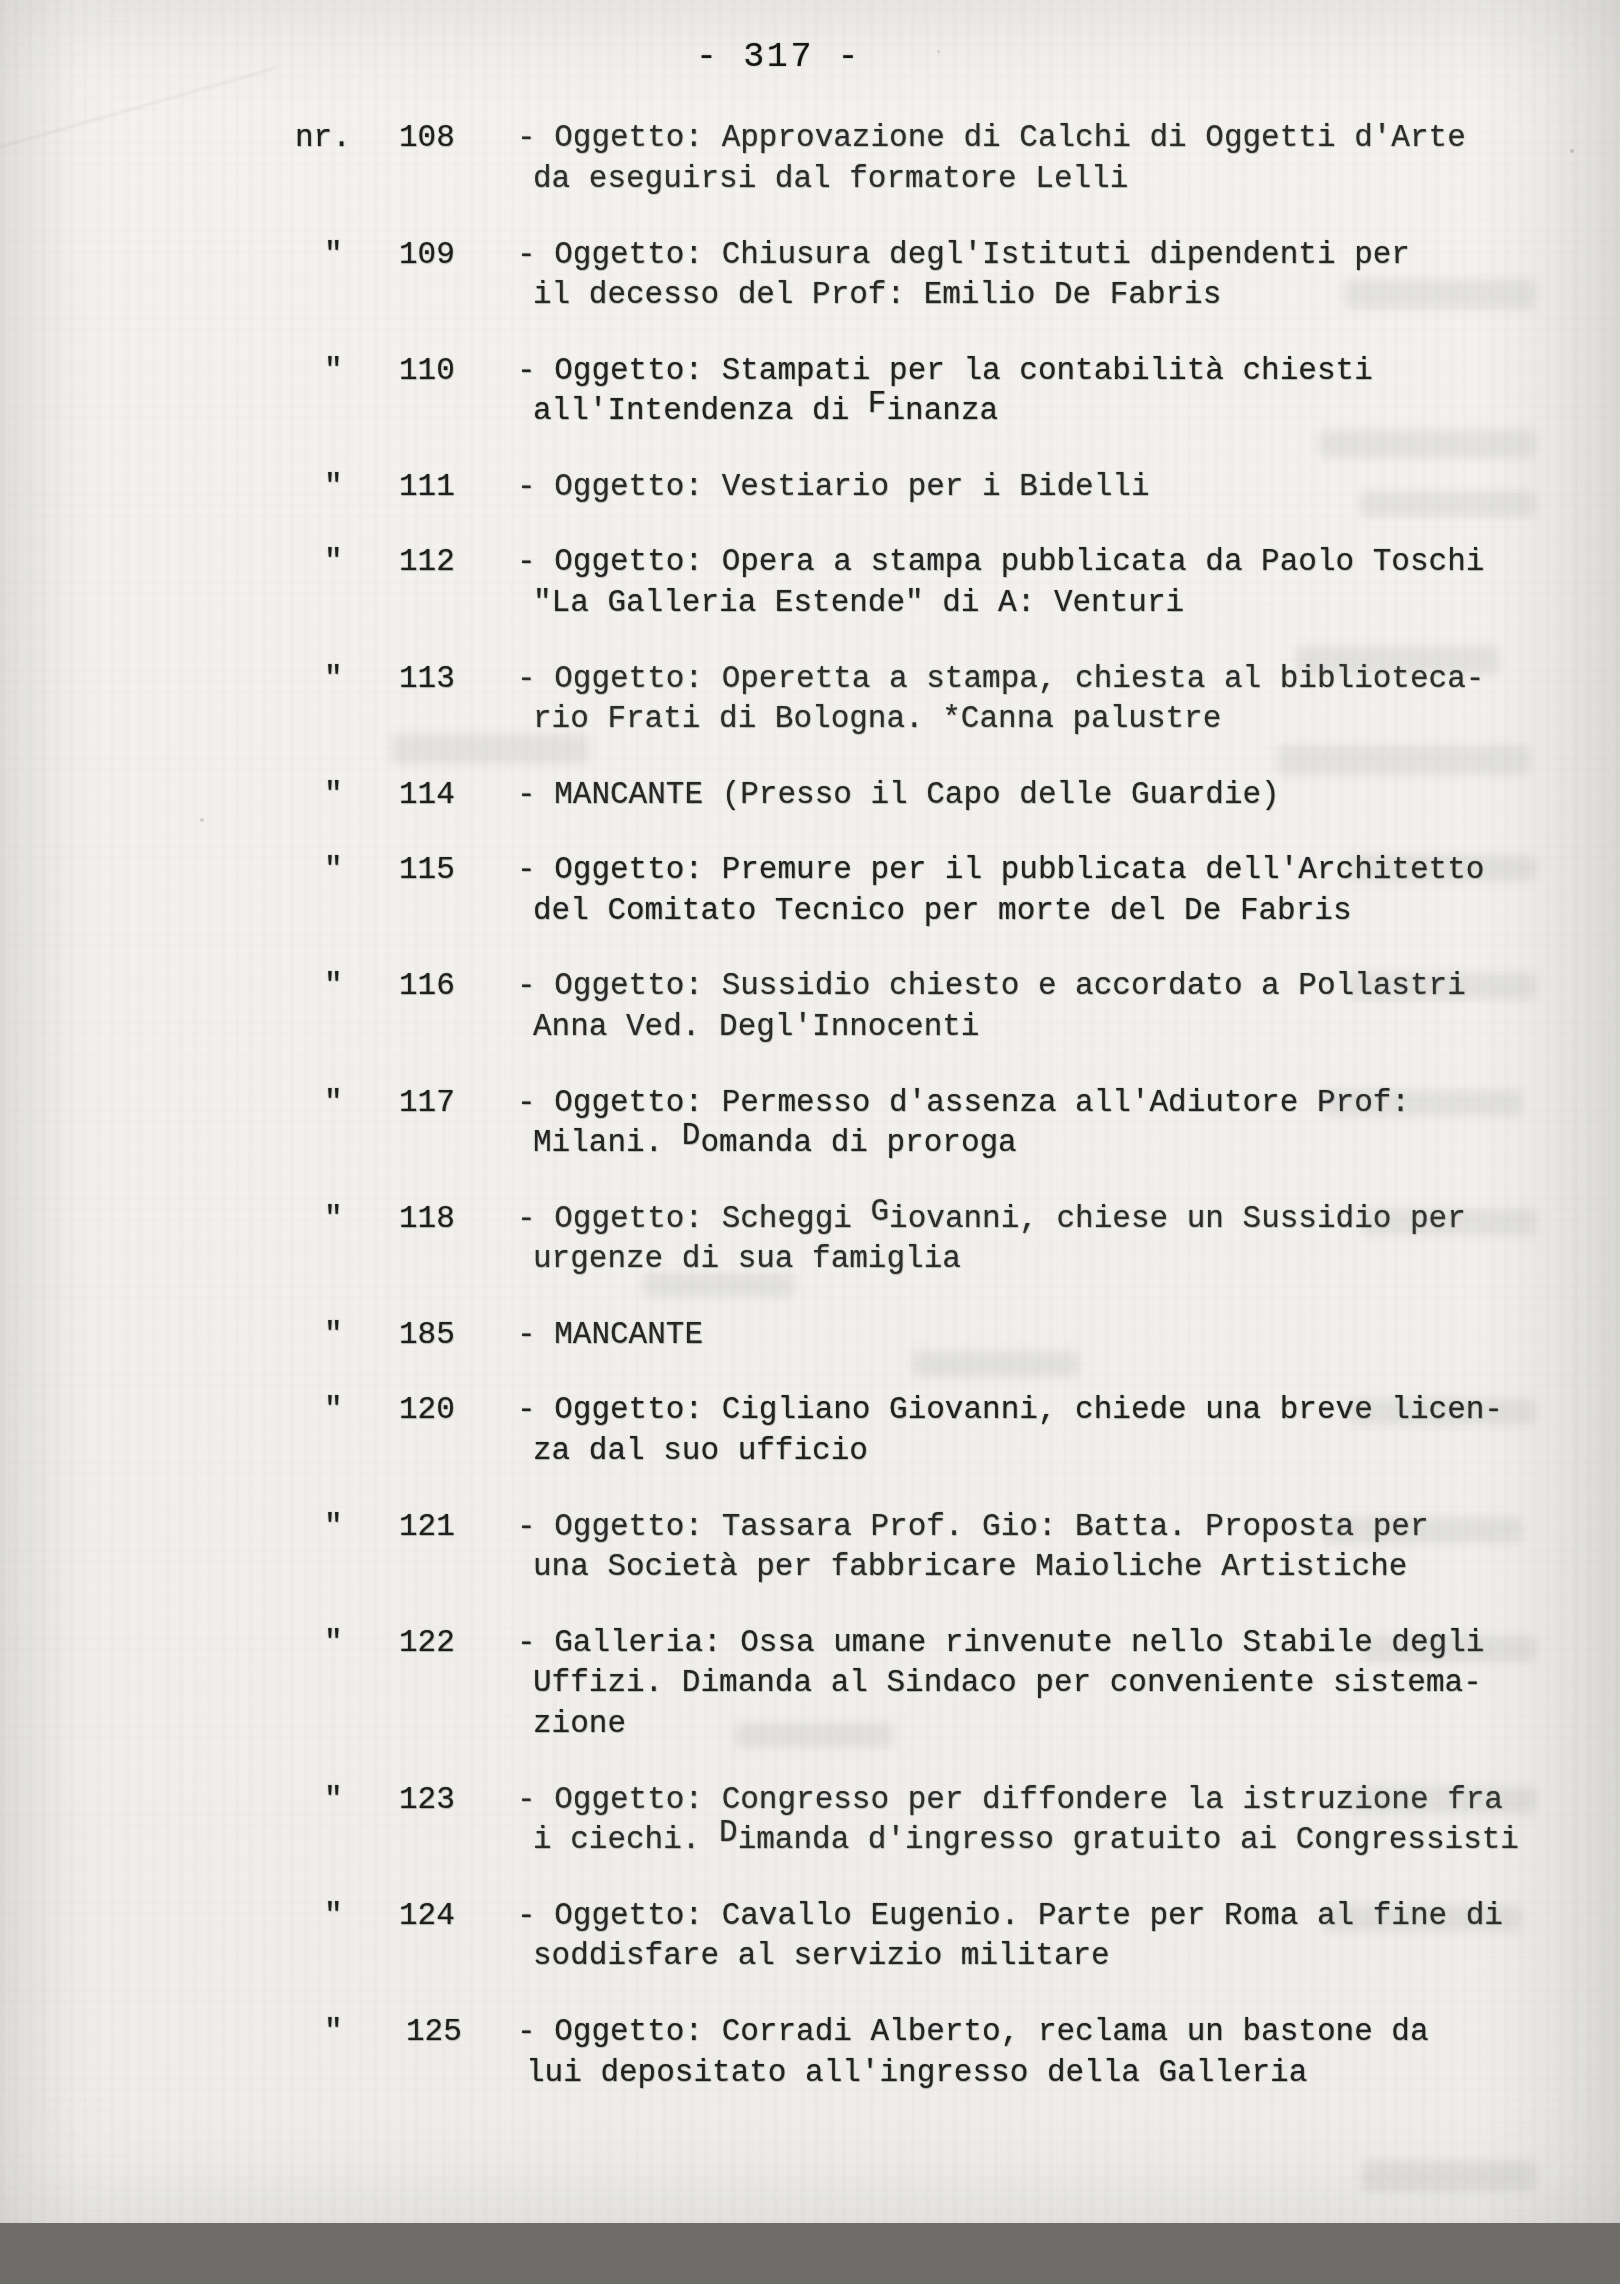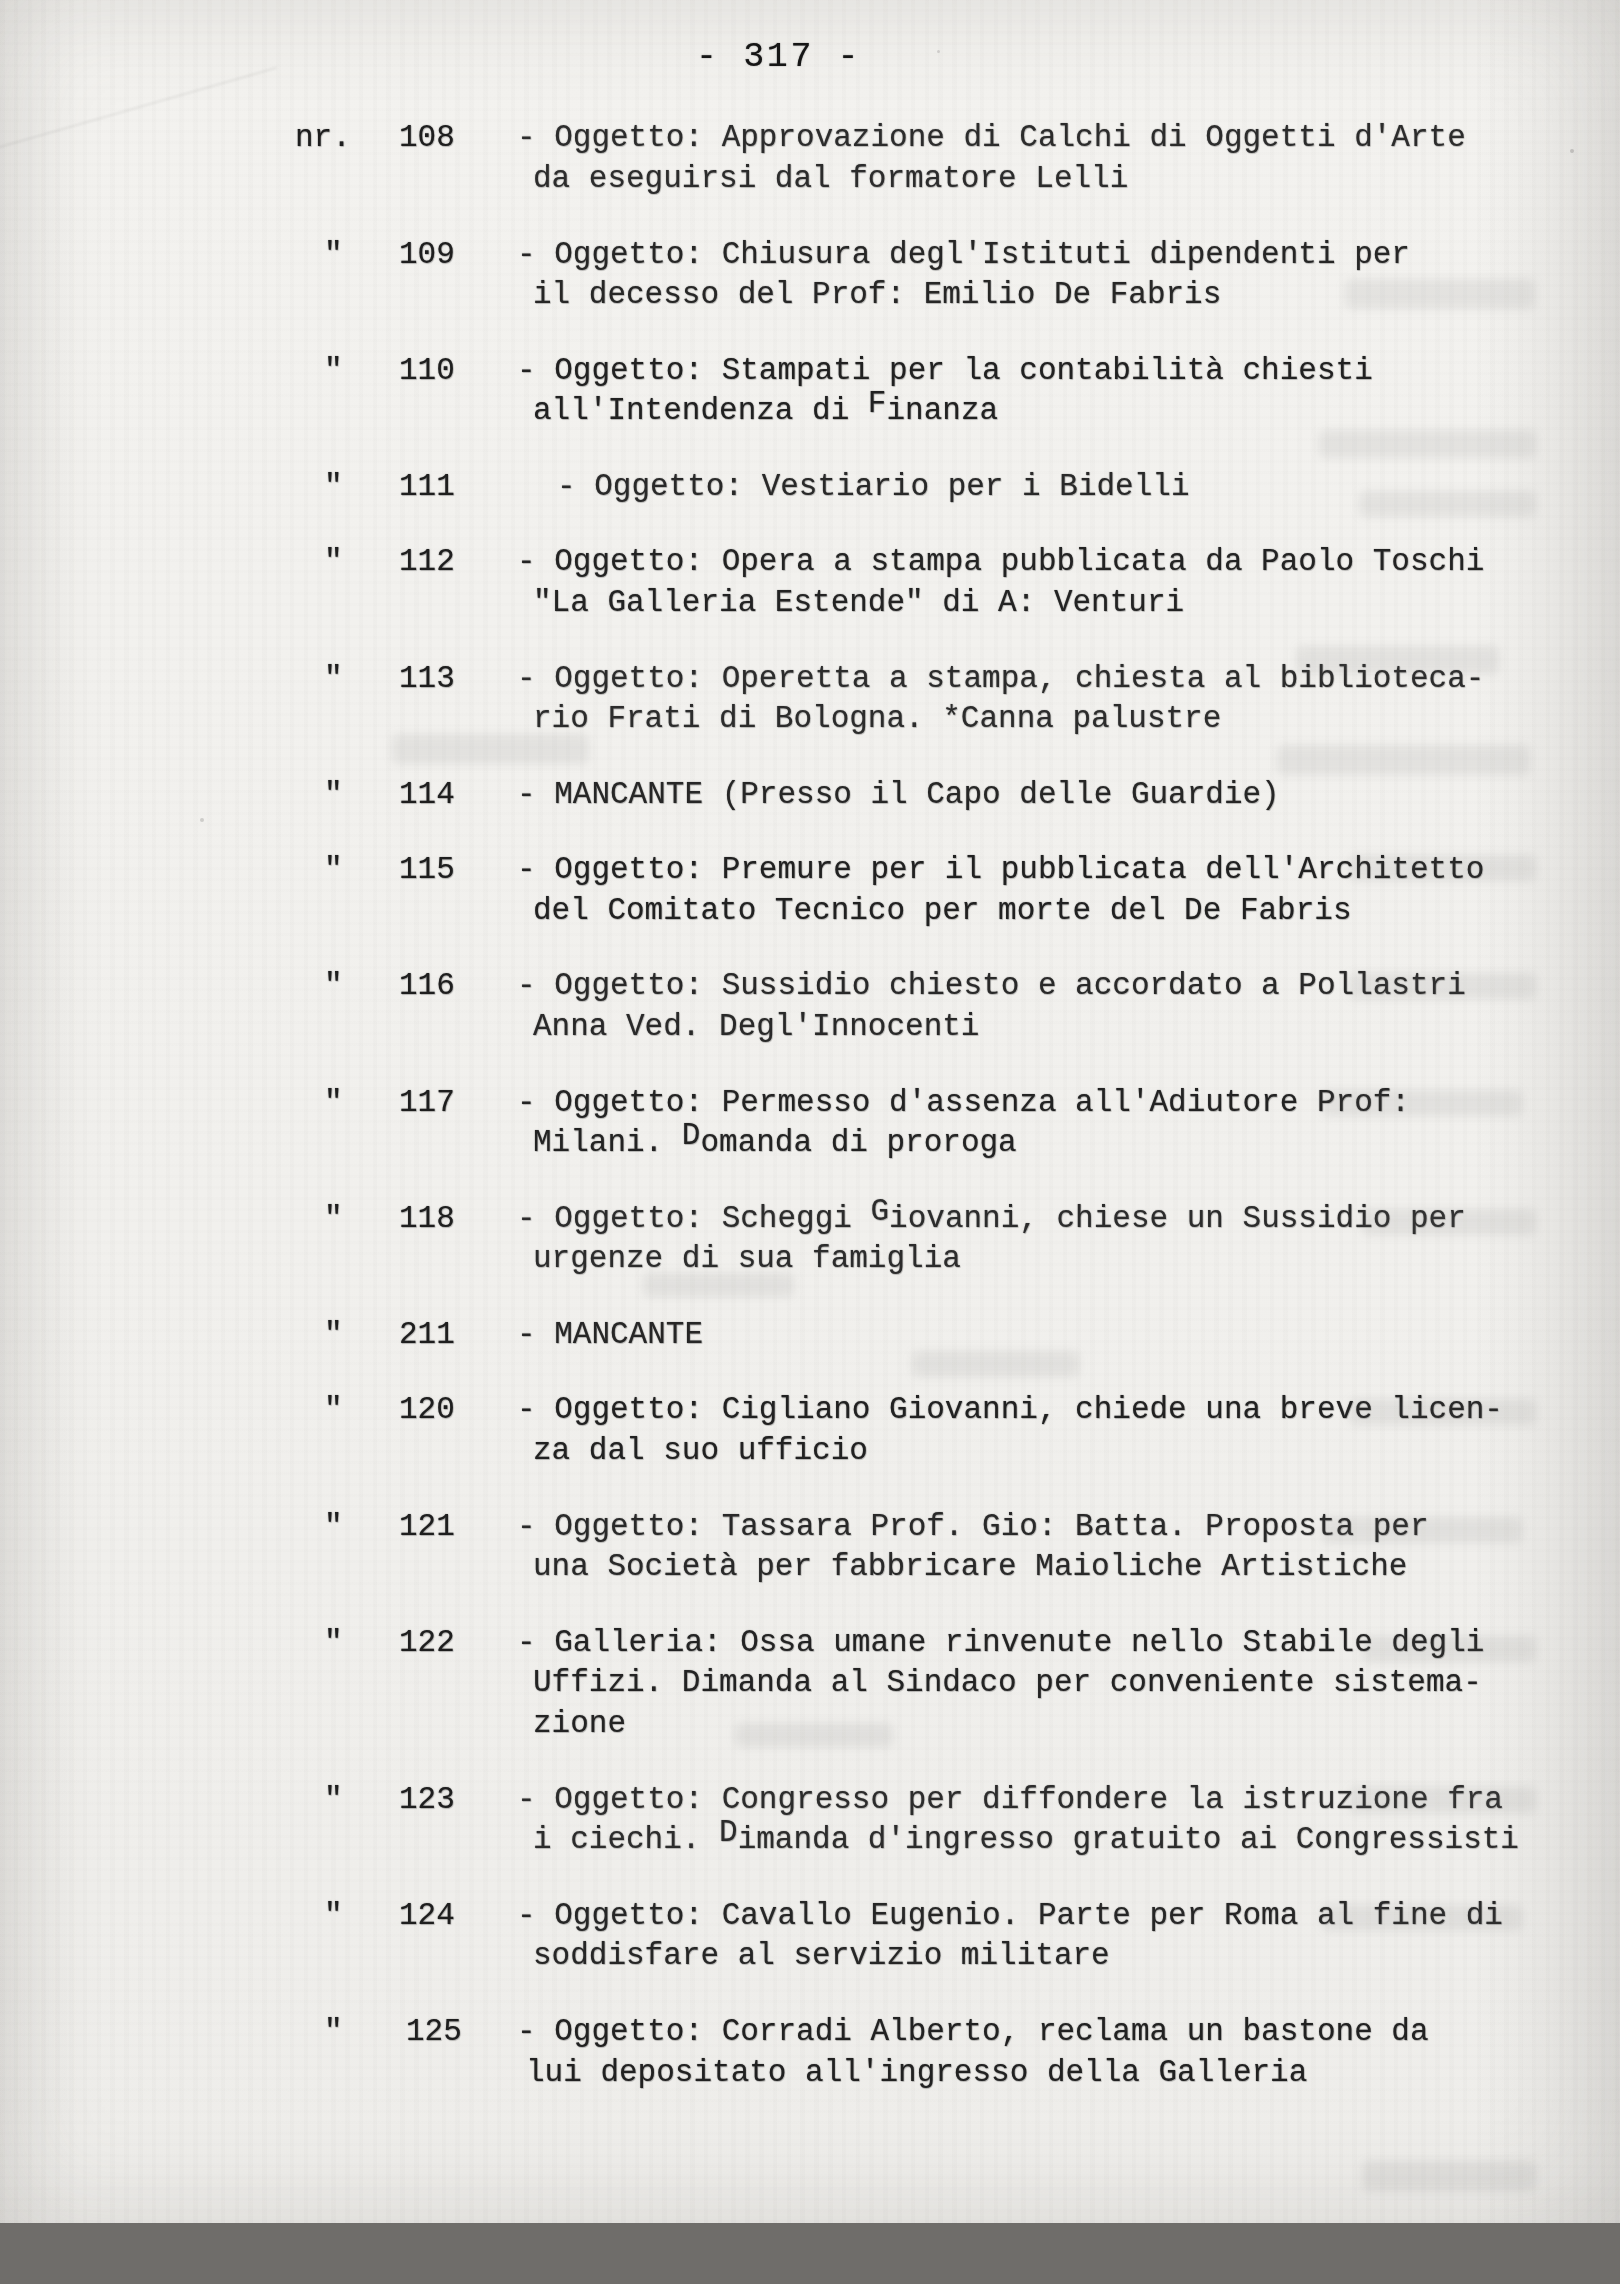--- a/index.html
+++ b/index.html
@@ -74,21 +74,21 @@
       </div>
       <div>
         <div class="tline" style="left: 324px; top: 354px;">"</div>
         <div class="tline" style="left: 399px; top: 354px;">110</div>
         <div class="tline" style="left: 517px; top: 354px; opacity: 0.986;"><span>- Oggetto: Stampati per la contabilità chiesti</span></div>
         <div class="tline" style="left: 533px; top: 394px; opacity: 0.986;"><span>all'Intendenza di </span><span class="raised">F</span><span>inanza</span></div>
       </div>
       <div>
         <div class="tline" style="left: 324px; top: 470px;">"</div>
         <div class="tline" style="left: 399px; top: 470px;">111</div>
-        <div class="tline" style="left: 517px; top: 470px; opacity: 0.944; margin-left: 40px;"><span>- Oggetto: Vestiario per i Bidelli</span></div>
+        <div class="tline" style="left: 517px; top: 470px; opacity: 0.944;"><span>- Oggetto: Vestiario per i Bidelli</span></div>
       </div>
       <div>
         <div class="tline" style="left: 324px; top: 545px;">"</div>
         <div class="tline" style="left: 399px; top: 545px;">112</div>
         <div class="tline" style="left: 517px; top: 545px; opacity: 0.972;"><span>- Oggetto: Opera a stampa pubblicata da Paolo Toschi</span></div>
         <div class="tline" style="left: 533px; top: 586px; opacity: 0.972;"><span>"La Galleria Estende" di A: Venturi</span></div>
       </div>
       <div>
         <div class="tline" style="left: 324px; top: 662px;">"</div>
         <div class="tline" style="left: 399px; top: 662px;">113</div>
@@ -119,21 +119,21 @@
         <div class="tline" style="left: 533px; top: 1126px; opacity: 0.972;"><span>Milani. </span><span class="raised">D</span><span>omanda di proroga</span></div>
       </div>
       <div>
         <div class="tline" style="left: 324px; top: 1202px;">"</div>
         <div class="tline" style="left: 399px; top: 1202px;">118</div>
         <div class="tline" style="left: 517px; top: 1202px; opacity: 0.93;"><span>- Oggetto: Scheggi </span><span class="raised">G</span><span>iovanni, chiese un Sussidio per</span></div>
         <div class="tline" style="left: 533px; top: 1242px; opacity: 0.93;"><span>urgenze di sua famiglia</span></div>
       </div>
       <div>
         <div class="tline" style="left: 324px; top: 1318px;">"</div>
-        <div class="tline" style="left: 399px; top: 1318px;">211</div>
+        <div class="tline" style="left: 399px; top: 1318px;">185</div>
         <div class="tline" style="left: 517px; top: 1318px; opacity: 0.958;"><span>- MANCANTE</span></div>
       </div>
       <div>
         <div class="tline" style="left: 324px; top: 1393px;">"</div>
         <div class="tline" style="left: 399px; top: 1393px;">120</div>
         <div class="tline" style="left: 517px; top: 1393px; opacity: 0.986;"><span>- Oggetto: Cigliano Giovanni, chiede una breve licen-</span></div>
         <div class="tline" style="left: 533px; top: 1434px; opacity: 0.986;"><span>za dal suo ufficio</span></div>
       </div>
       <div>
         <div class="tline" style="left: 324px; top: 1510px;">"</div>

